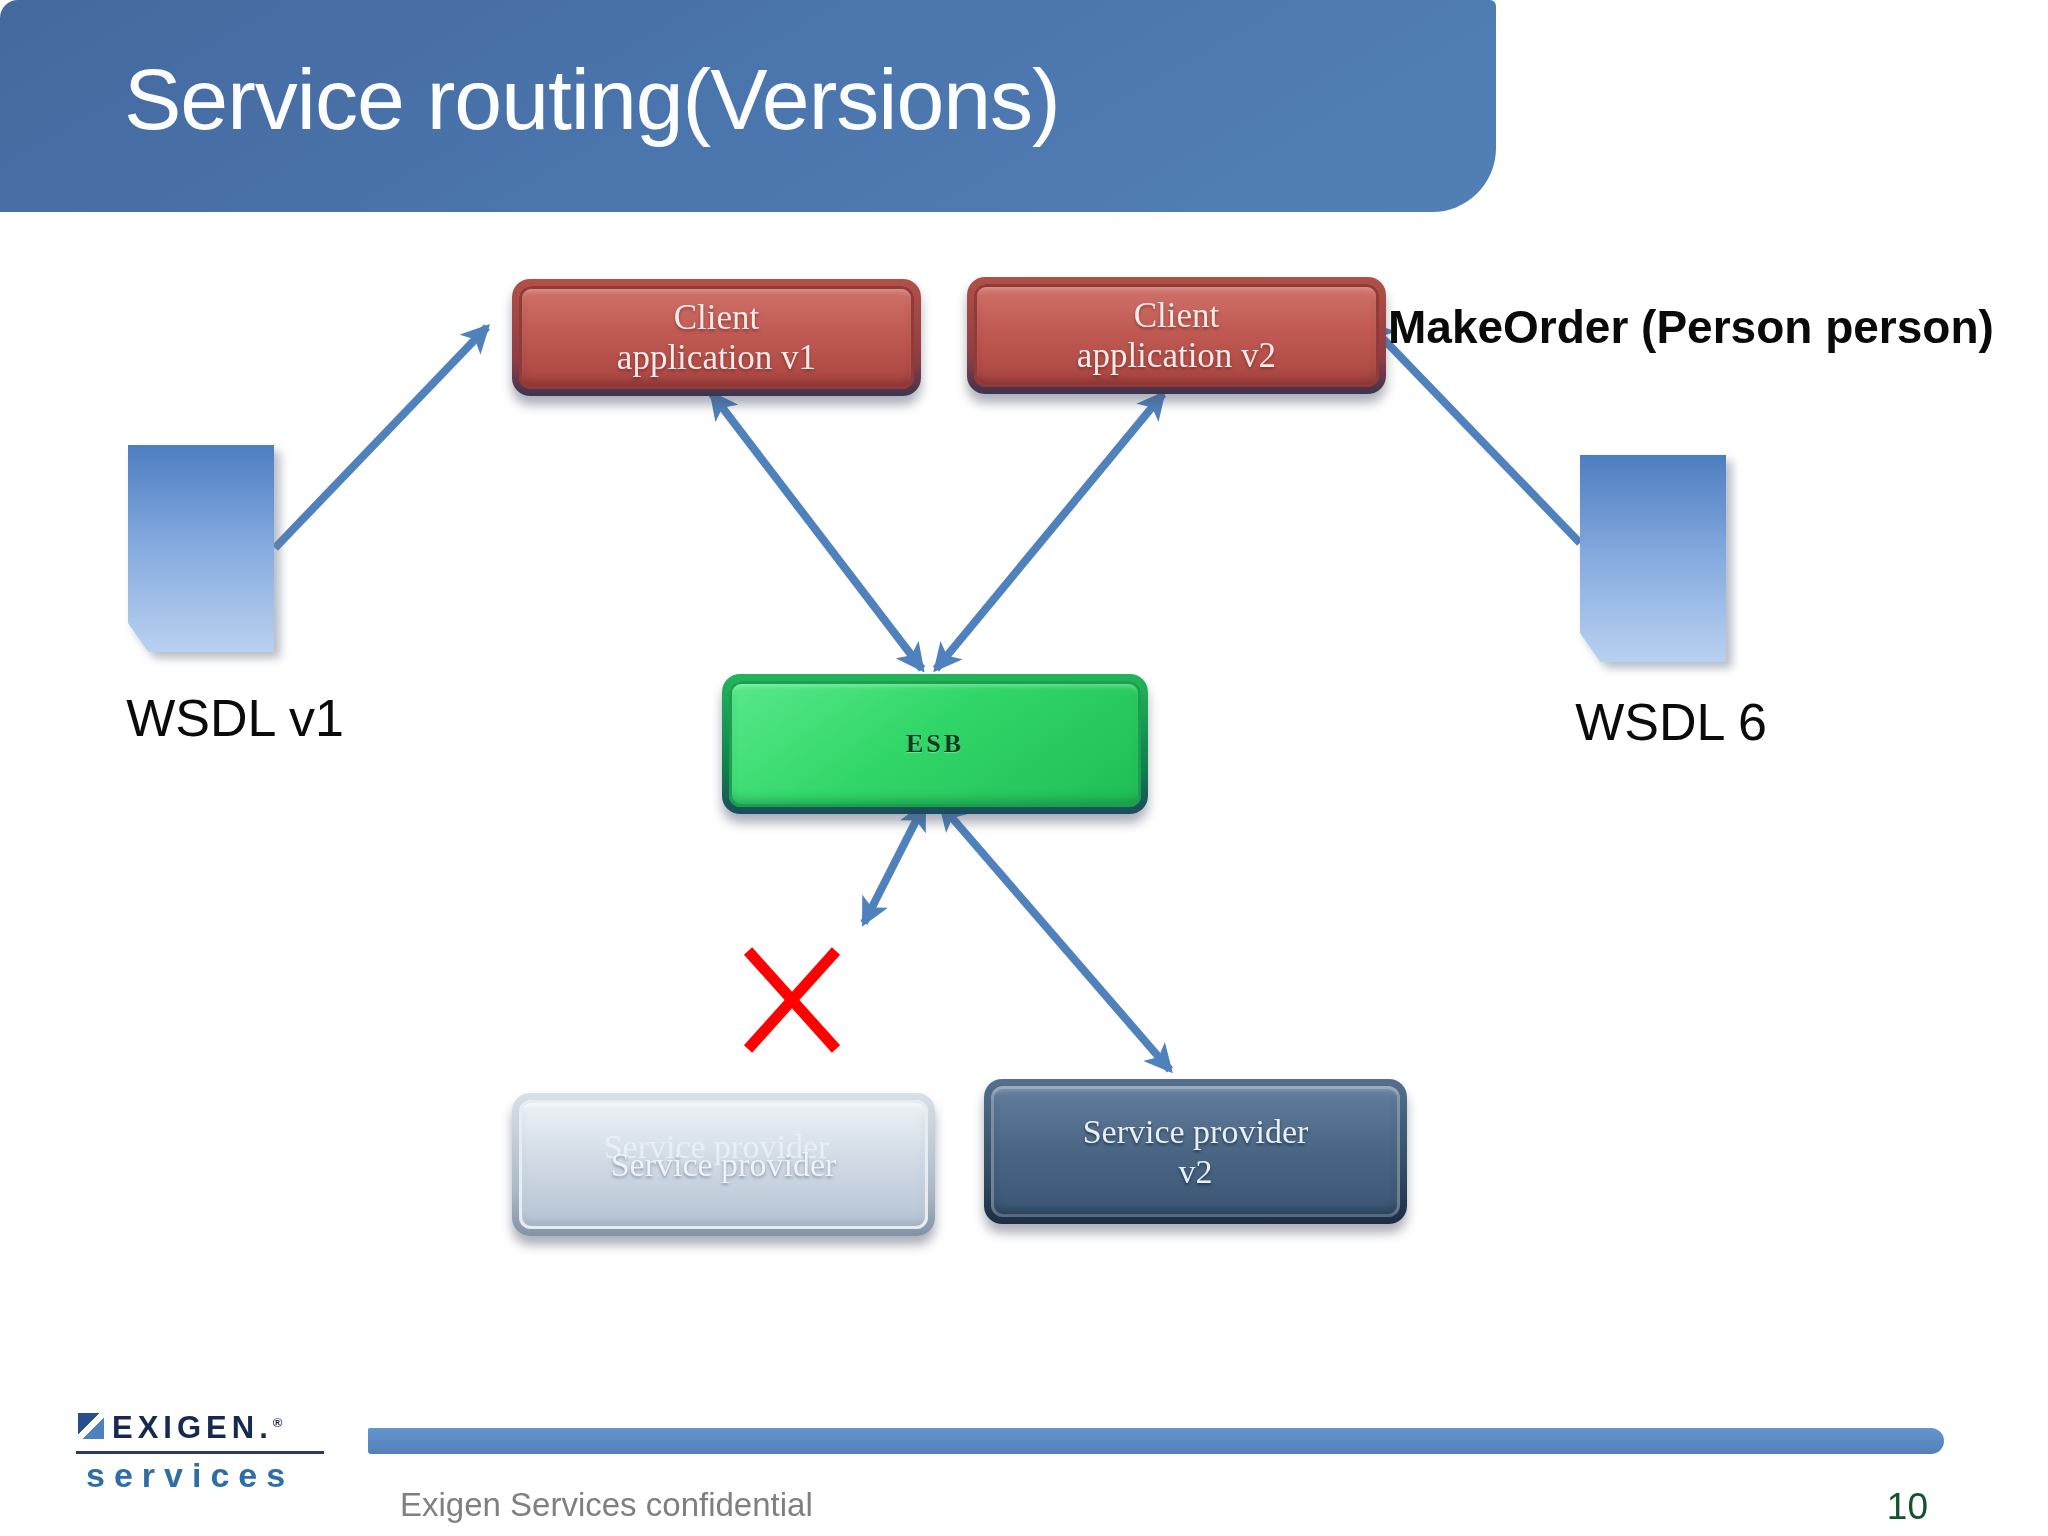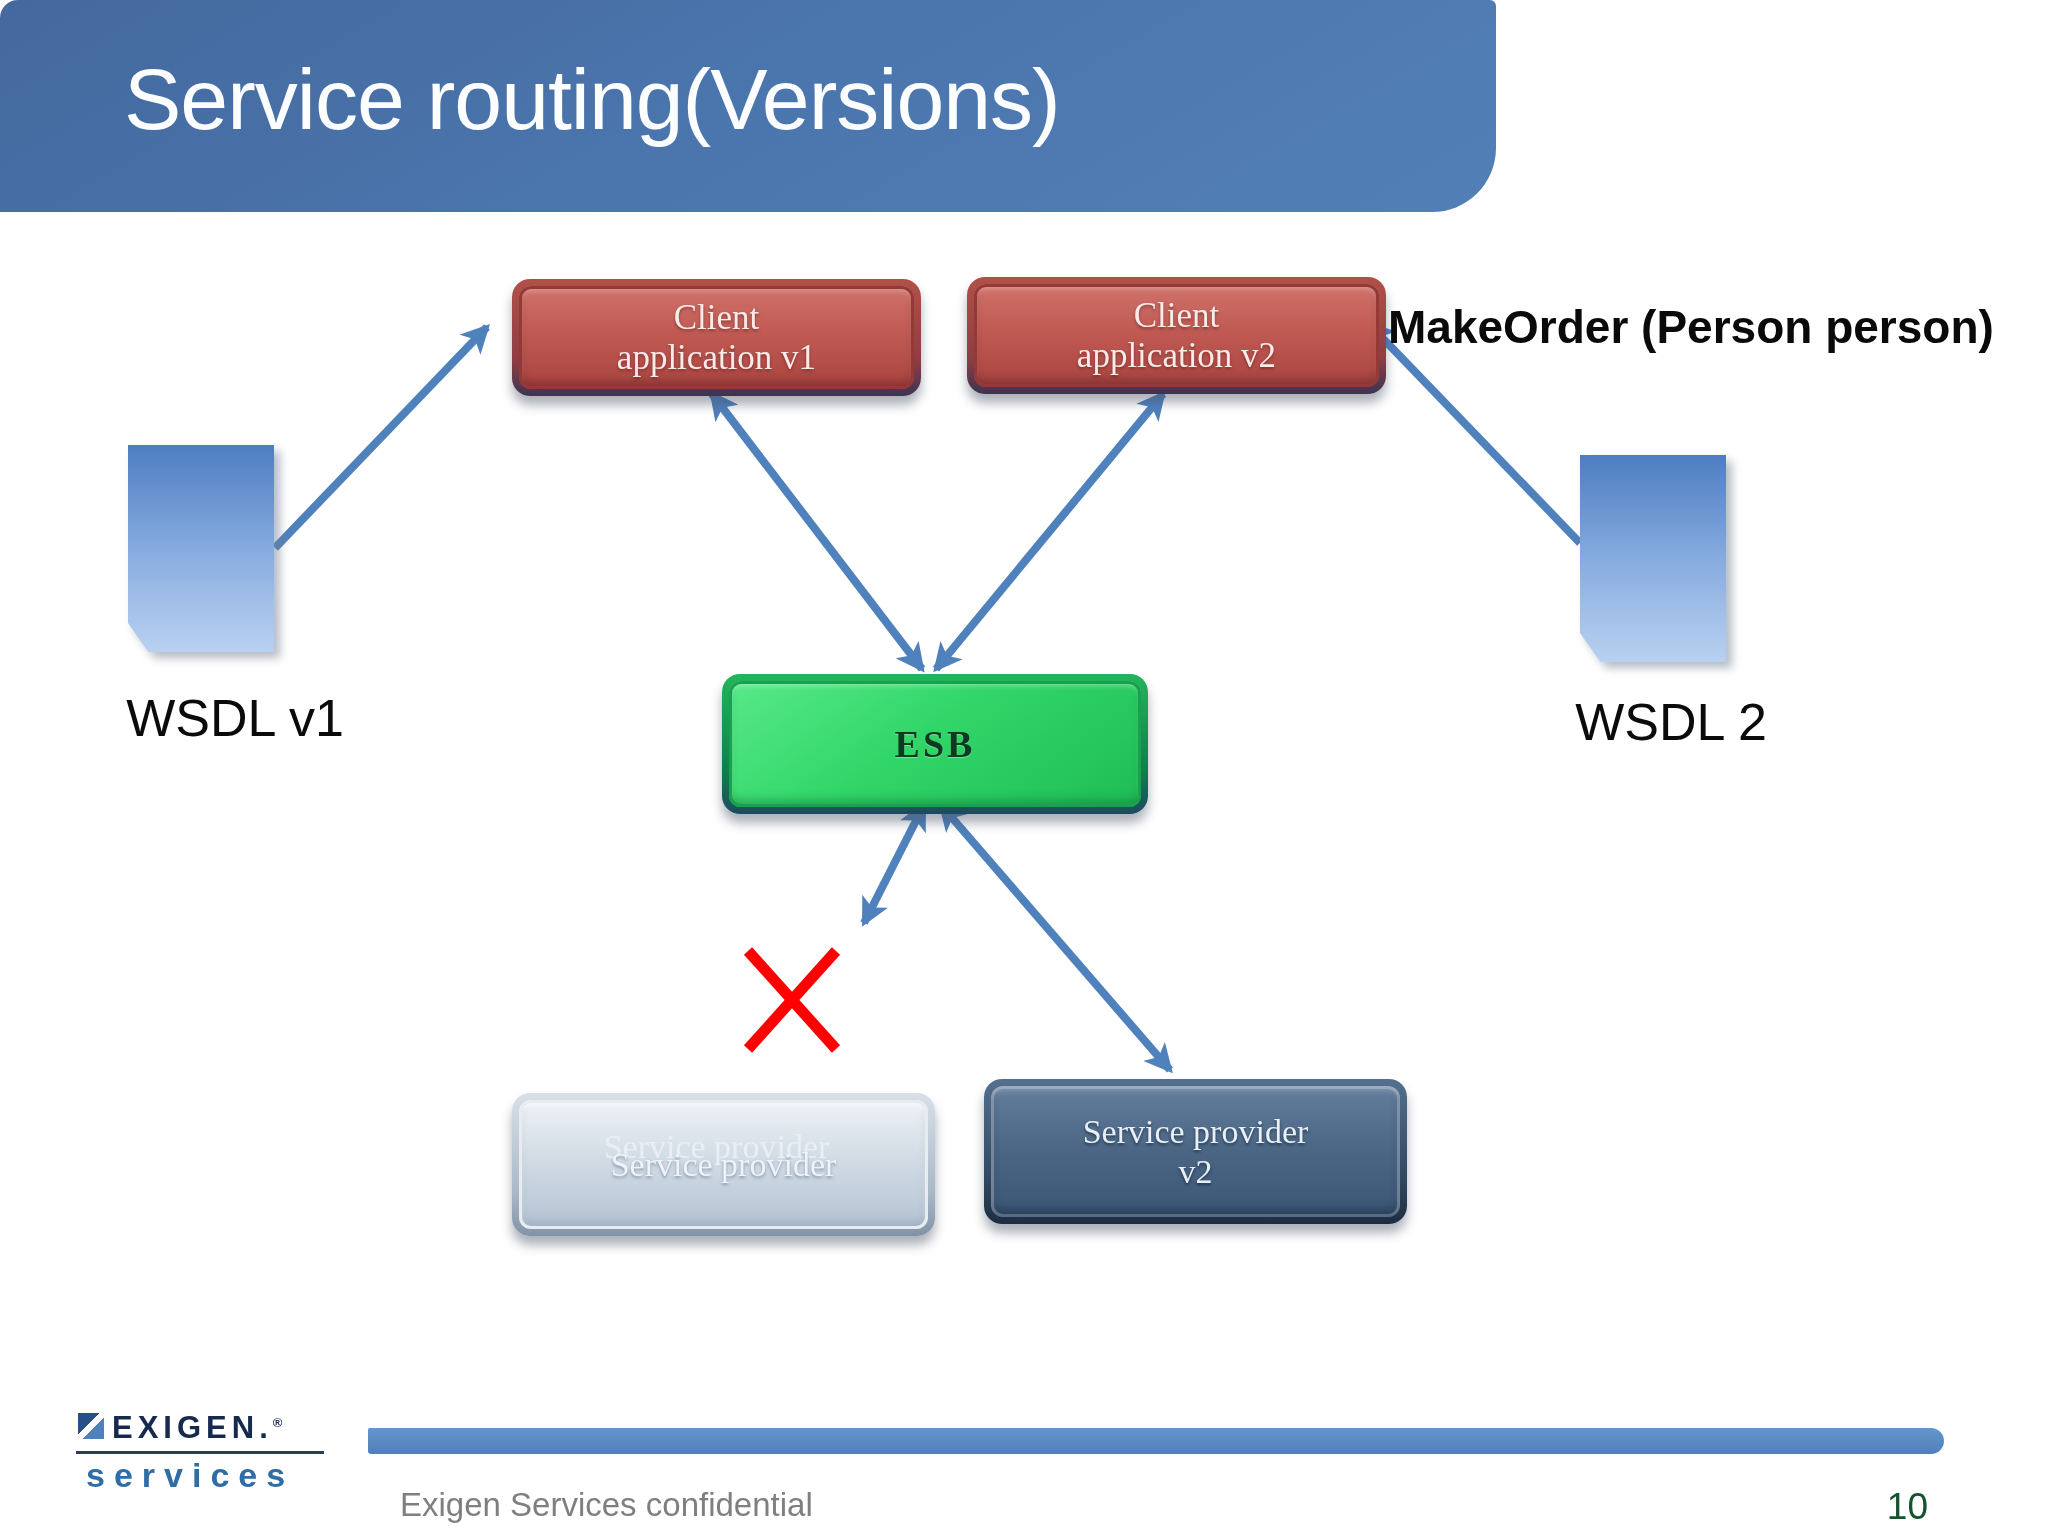--- a/index.html
+++ b/index.html
@@ -23,21 +23,21 @@
     box-shadow:0 9px 11px rgba(70,80,100,.45);font-family:Liberation Serif, serif;}
   .btn3d .face{width:100%;height:100%;border-radius:12px;display:flex;flex-direction:column;
     align-items:center;justify-content:center;text-align:center;}
   .red{background:linear-gradient(180deg,#b25048 0%,#8e3d44 70%,#3c3450 100%);}
   .red .face{background:linear-gradient(180deg,#d0736b 0%,#c05a53 45%,#aa4440 100%);
     box-shadow:inset 0 0 0 3px #943a36, inset 0 4px 6px rgba(255,255,255,.35), inset 0 -7px 10px rgba(60,20,30,.35);}
   .red .face span{color:#f7ebe9;font-size:35px;line-height:1.12;text-shadow:0 2px 3px rgba(90,30,30,.55);}
   .green{background:linear-gradient(180deg,#23b55b 0%,#0f7e4d 70%,#1d4a5e 100%);}
   .green .face{background:linear-gradient(145deg,#58e98a 0%,#31d668 45%,#1fbd55 100%);
     box-shadow:inset 0 0 0 3px #18a24d, inset 0 4px 6px rgba(255,255,255,.45), inset 0 -7px 10px rgba(10,80,50,.35);}
-  .green .face span{color:#0d3a20;font-size:38px;font-weight:bold;letter-spacing:3px;text-shadow:0 1px 1px rgba(255,255,255,.35);text-align:center;}
+  .green .face span{color:#0d3a20;font-size:26px;font-weight:bold;letter-spacing:3px;text-shadow:0 1px 1px rgba(255,255,255,.35);text-align:center;}
   .silver{background:linear-gradient(180deg,#d8e0e8 0%,#a9b8c7 70%,#8193a6 100%);}
   .silver .face{background:linear-gradient(180deg,#eef2f6 0%,#ccd7e2 55%,#b4c3d2 100%);
     box-shadow:inset 0 0 0 3px #e7ecf1, inset 0 4px 6px rgba(255,255,255,.8), inset 0 -7px 10px rgba(120,140,160,.35);}
   .silver .face span{color:#eff3f8;font-size:34px;line-height:1.1;text-shadow:0 2px 3px rgba(125,140,160,.85);}
   .slate{background:linear-gradient(180deg,#54708e 0%,#30475f 70%,#1c2d42 100%);}
   .slate .face{background:linear-gradient(180deg,#637e9c 0%,#4a6684 50%,#3a5674 100%);
     box-shadow:inset 0 0 0 3px rgba(255,255,255,.22), inset 0 4px 6px rgba(255,255,255,.25), inset 0 -7px 10px rgba(10,25,45,.4);}
   .slate .face span{color:#e9eff6;font-size:34px;line-height:1.15;text-shadow:0 2px 3px rgba(10,25,45,.6);}
   .ghostwrap{position:relative;}
   .ghost{position:absolute;left:-7px;top:28px;width:100%;color:#9cafc1;opacity:.8;
@@ -133,21 +133,21 @@
   </div>
 
   <div class="docwrap" style="left:128px;top:445px;">
     <div class="doc"></div>
   </div>
   <div class="doclabel" style="left:90px;top:688px;">WSDL v1</div>
 
   <div class="docwrap" style="left:1580px;top:455px;">
     <div class="doc"></div>
   </div>
-  <div class="doclabel" style="left:1526px;top:692px;">WSDL 2</div>
+  <div class="doclabel" style="left:1526px;top:692px;">WSDL 6</div>
 
   <div class="note bold" style="left:1388px;top:300px;">MakeOrder (Person person)</div>
 
   <div class="logo-icon"></div>
   <div class="logo-word"><span>EXIGEN.</span><span class="logo-reg">®</span></div>
   <div class="logo-rule"></div>
   <div class="logo-sub">services</div>
   <div class="footer-bar"></div>
   <div class="footer-text">Exigen Services confidential</div>
   <div class="page-num">10</div>

